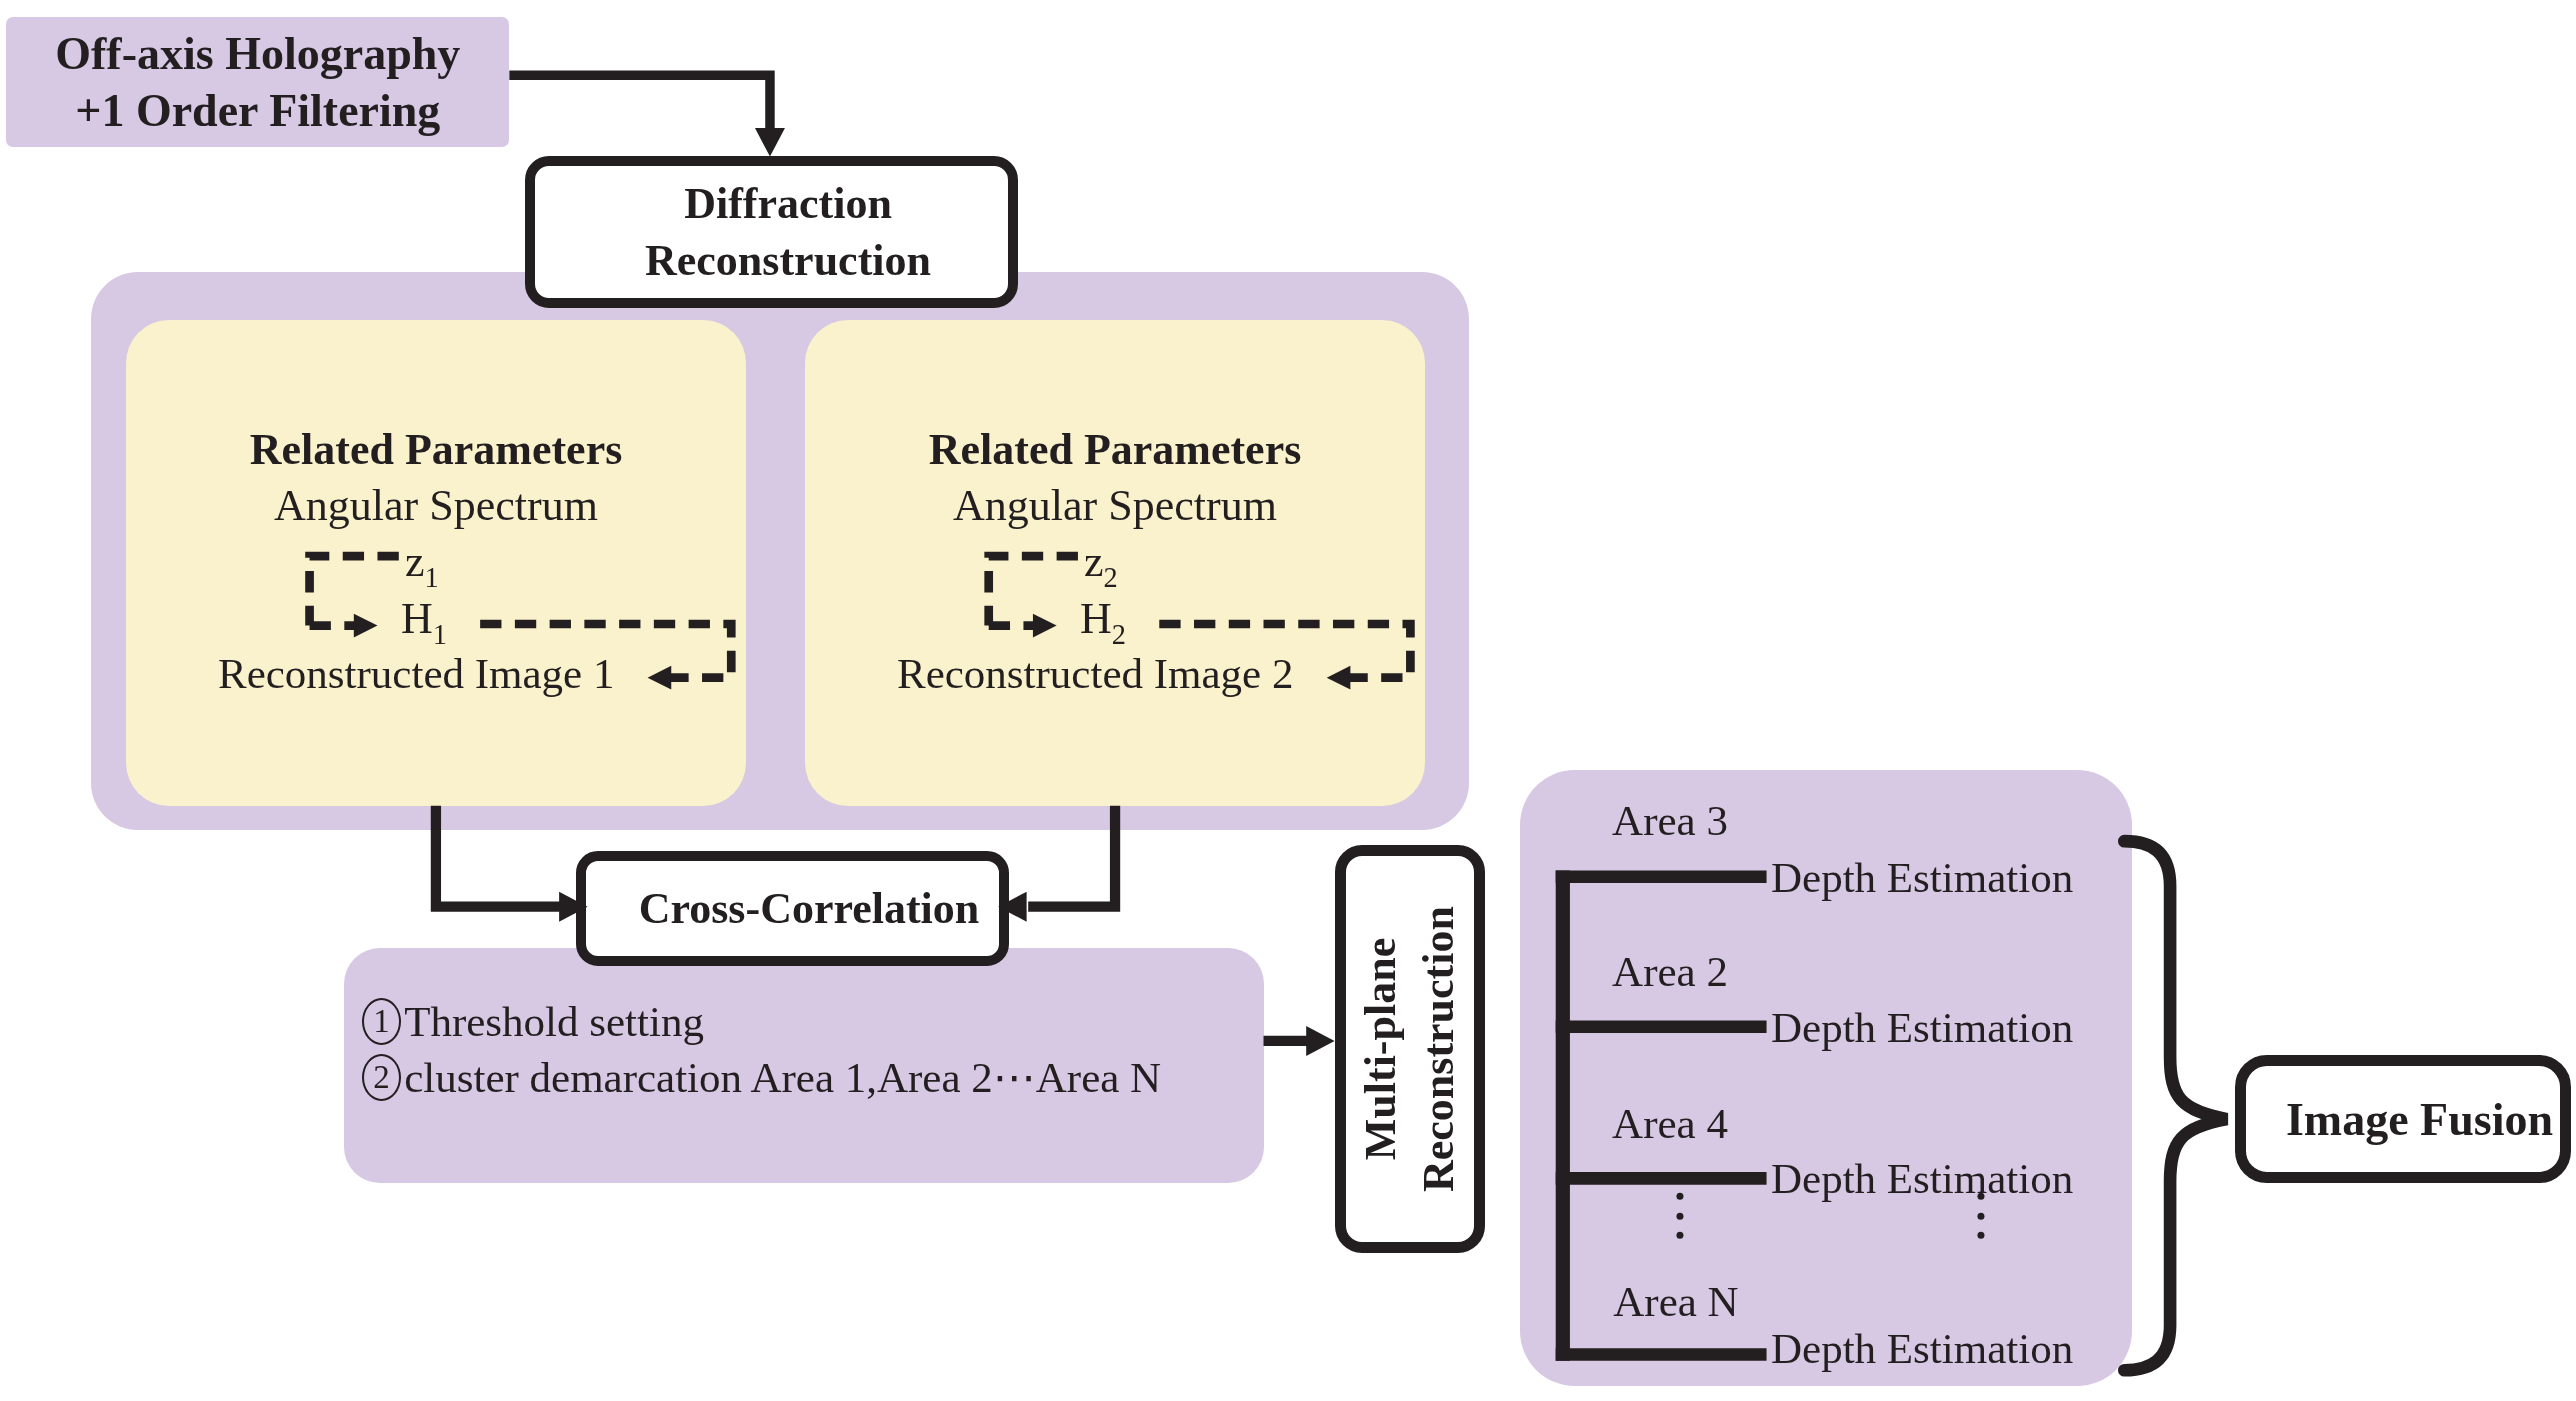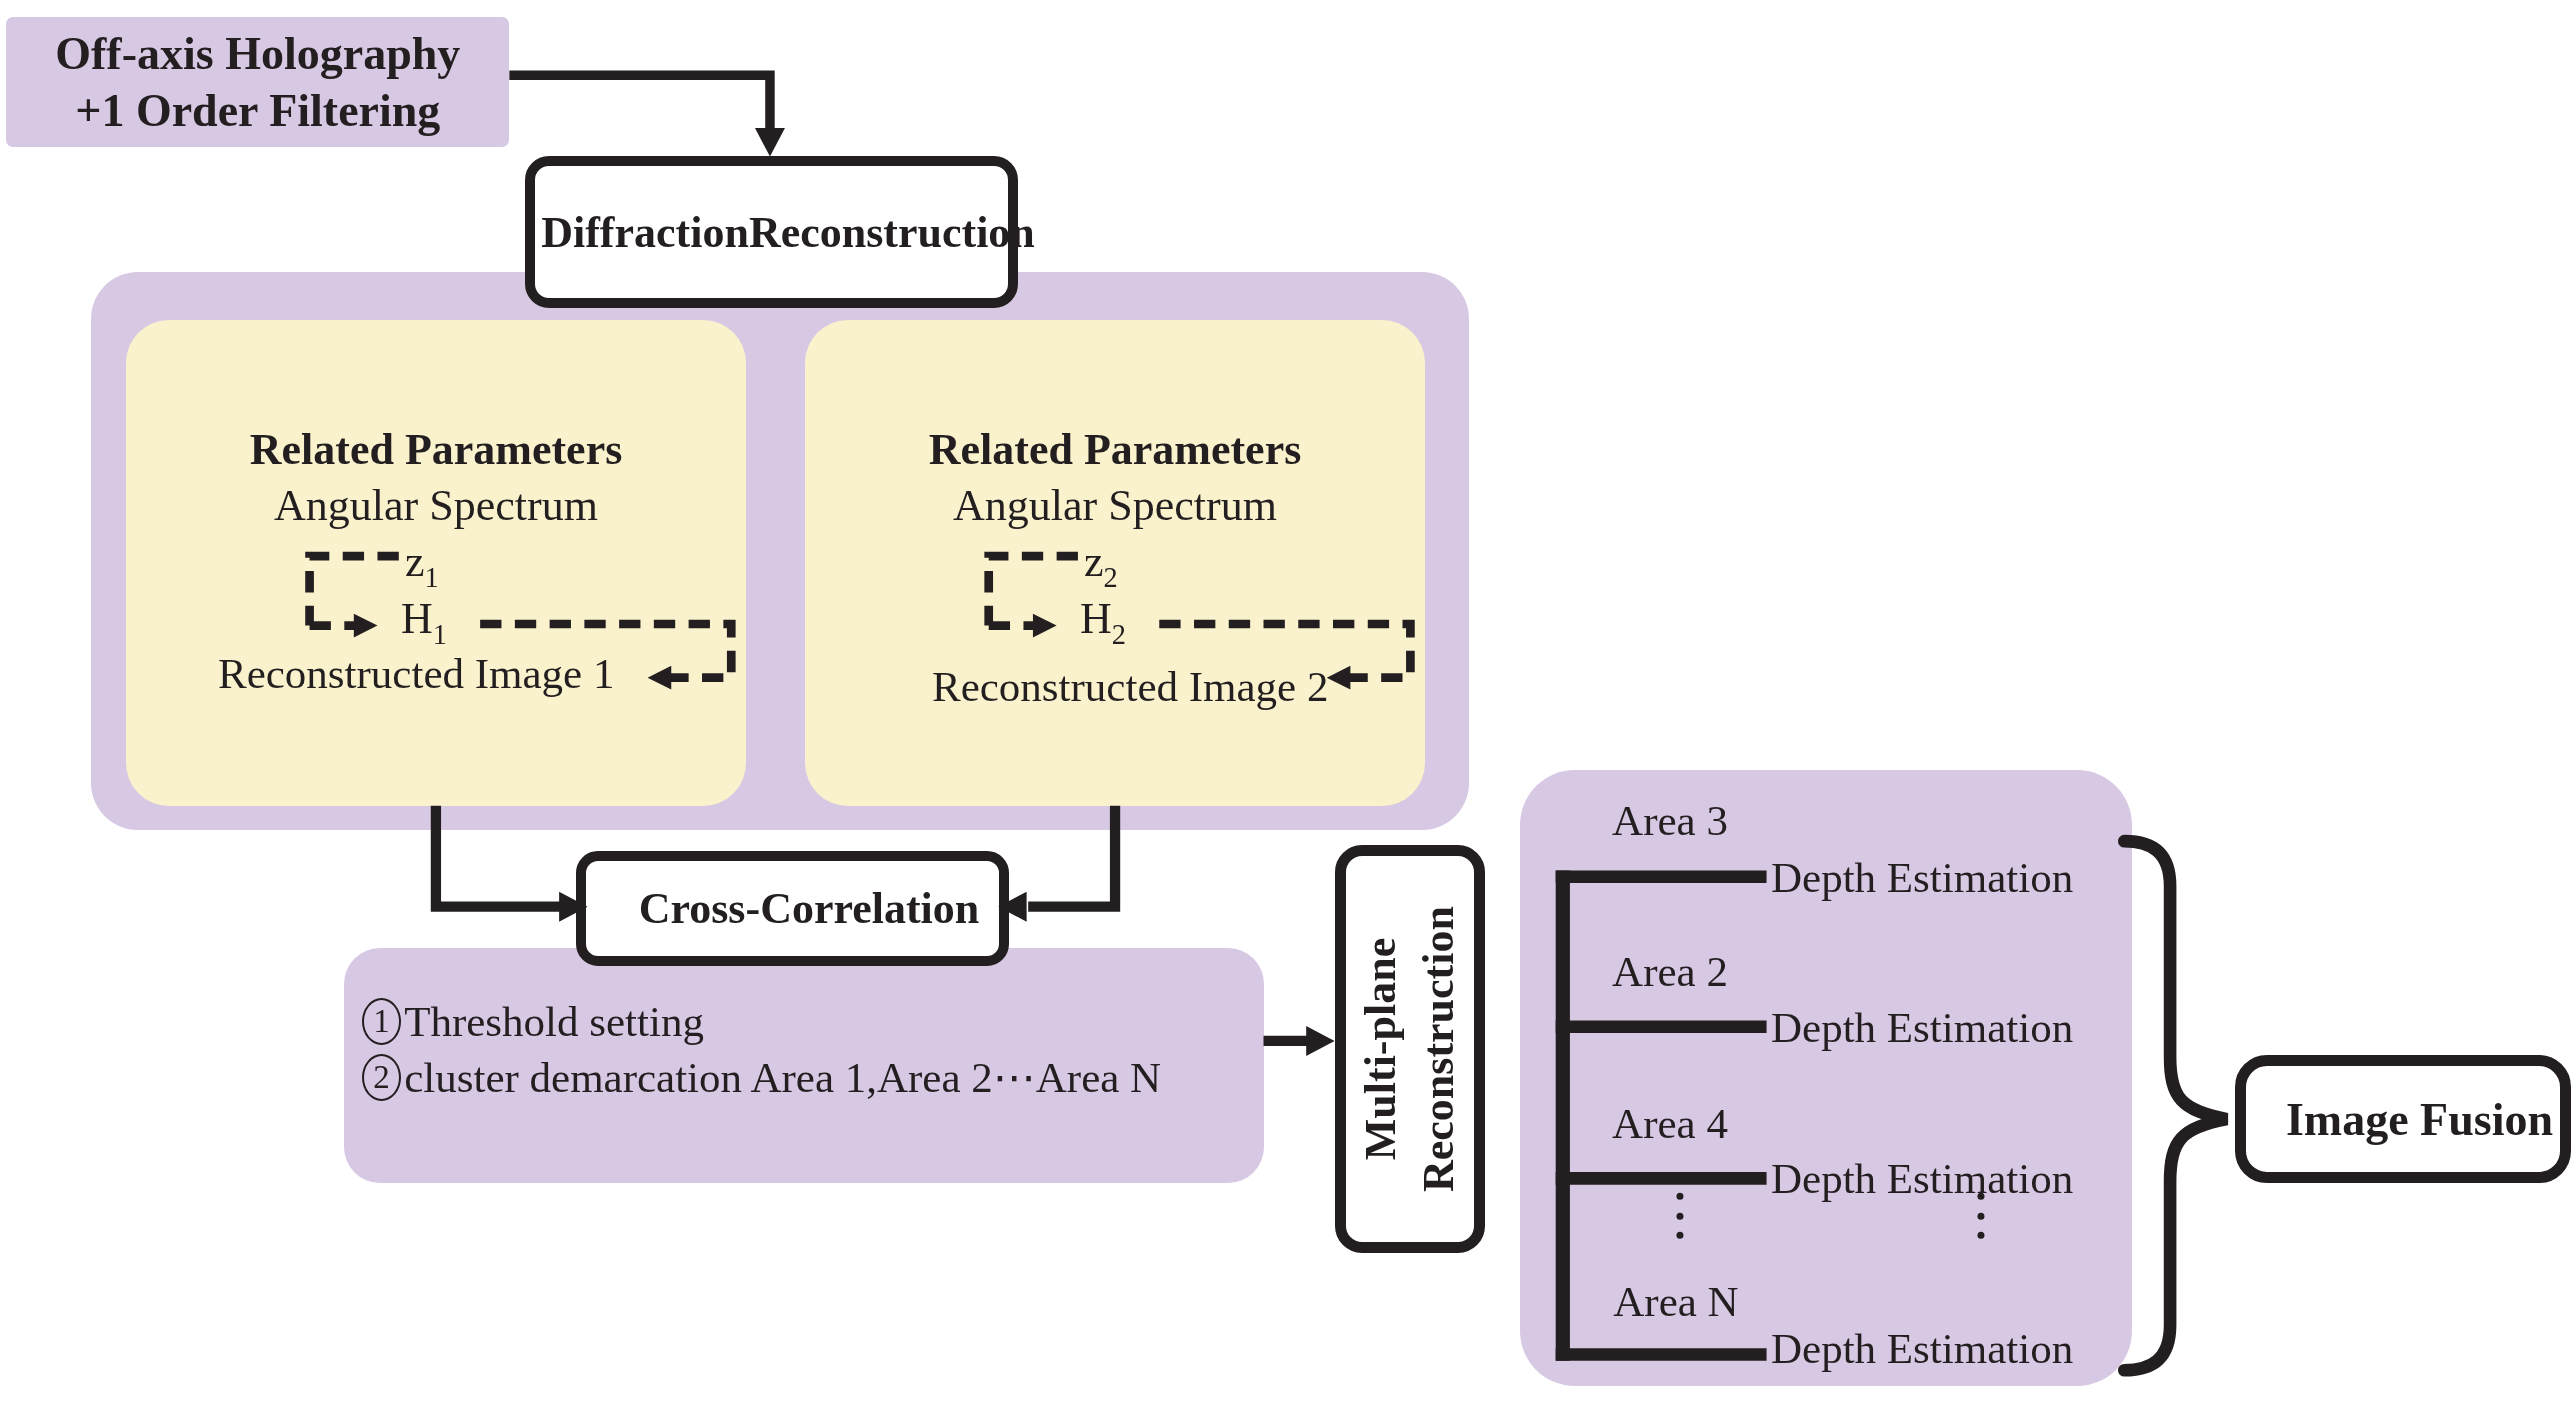--- a/index.html
+++ b/index.html
@@ -1,20 +1,20 @@
 <!DOCTYPE html>
 <html style="font-size:12.6px"><head>
 <meta charset="utf-8">
 <style>
   html,body{margin:0;padding:0;background:#ffffff;}
   #canvas{position:relative;width:2576px;height:1402px;background:#ffffff;overflow:hidden;
           font-family:"Liberation Serif","DejaVu Serif",serif;color:#231f20;}
   .panel{position:absolute;background:#d7c8e3;}
   .card{position:absolute;background:#ffffff;border:10.3px solid #231f20;box-sizing:border-box;
-        display:flex;flex-direction:row;align-items:center;justify-content:center;text-align:center;padding-left:33px;}
+        display:flex;flex-direction:column;align-items:center;justify-content:center;text-align:center;padding-left:33px;}
   .yellow{position:absolute;background:#faf2cc;border-radius:43px;}
   .t{position:absolute;white-space:nowrap;}
   .center{transform:translate(-50%,-50%);}
   .vmid{transform:translateY(-50%);}
   .b{font-weight:bold;}
   .fs54{font-size:43px;} .fs55{font-size:43px;} .fs56{font-size:44px;} .fs58{font-size:46px;}
   .sub{font-size:28.4px;vertical-align:-11px;}
   .line2{line-height:57px;}
   svg.overlay{position:absolute;left:0;top:0;z-index:6;pointer-events:none;}
   .circ{display:inline-flex;align-items:center;justify-content:center;width:39px;height:47px;
@@ -69,21 +69,21 @@
   <div class="t b fs56 center z5" style="left:436px;top:449px;">Related Parameters</div>
   <div class="t fs56 center z5" style="left:436px;top:505px;">Angular Spectrum</div>
   <div class="t fs56 vmid z5" style="left:405px;top:565px;"><span>z</span><span class="sub">1</span></div>
   <div class="t fs56 vmid z5" style="left:401px;top:622px;"><span>H</span><span class="sub">1</span></div>
   <div class="t fs55 vmid z5" style="left:218px;top:673px;">Reconstructed Image 1</div>
 
   <div class="t b fs56 center z5" style="left:1115px;top:449px;">Related Parameters</div>
   <div class="t fs56 center z5" style="left:1115px;top:505px;">Angular Spectrum</div>
   <div class="t fs56 vmid z5" style="left:1084px;top:565px;"><span>z</span><span class="sub">2</span></div>
   <div class="t fs56 vmid z5" style="left:1080px;top:622px;"><span>H</span><span class="sub">2</span></div>
-  <div class="t fs55 vmid z5" style="left:932px;top:673px;margin-top:13px;">Reconstructed Image 2</div>
+  <div class="t fs55 vmid z5" style="left:897px;top:673px;">Reconstructed Image 2</div>
 
   <div class="steprow fs55 z5" style="left:362px;top:997px;">
     <span class="circ">1</span>
     <span>Threshold setting</span>
   </div>
   <div class="steprow fs55 z5" style="left:362px;top:1052px;">
     <span class="circ">2</span>
     <span>cluster demarcation Area 1,Area 2⋯Area N</span>
   </div>
 

